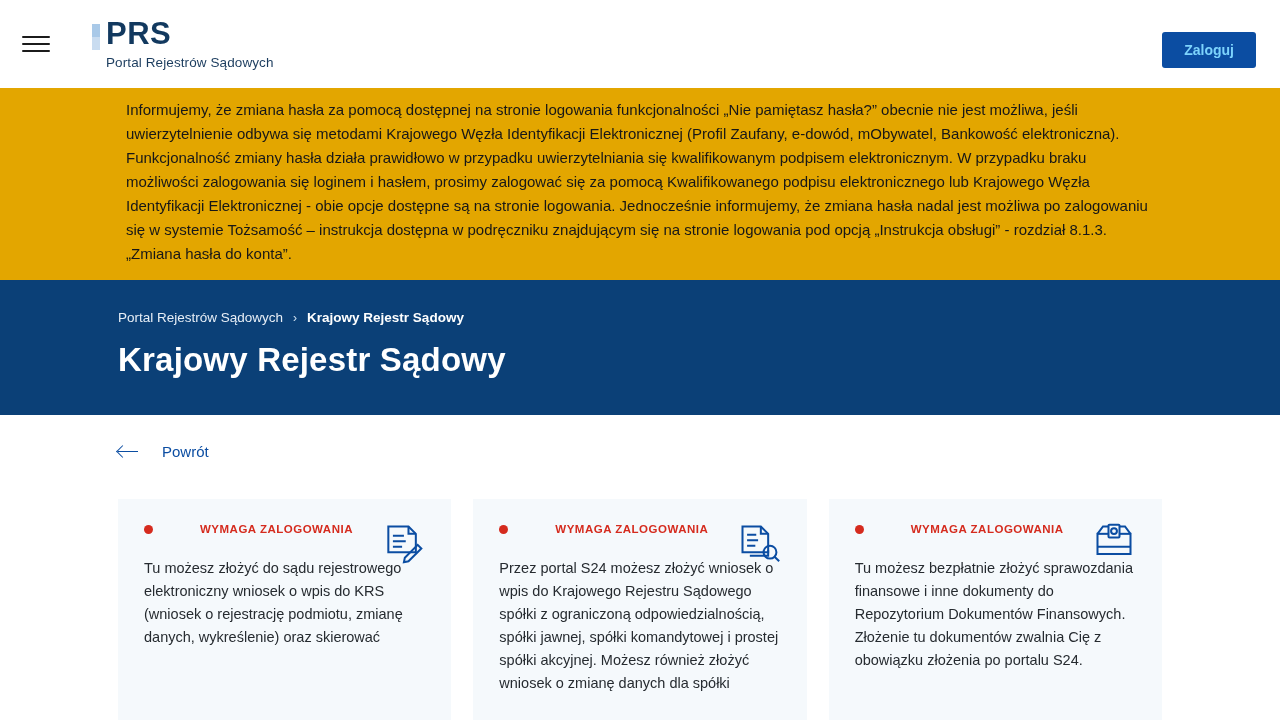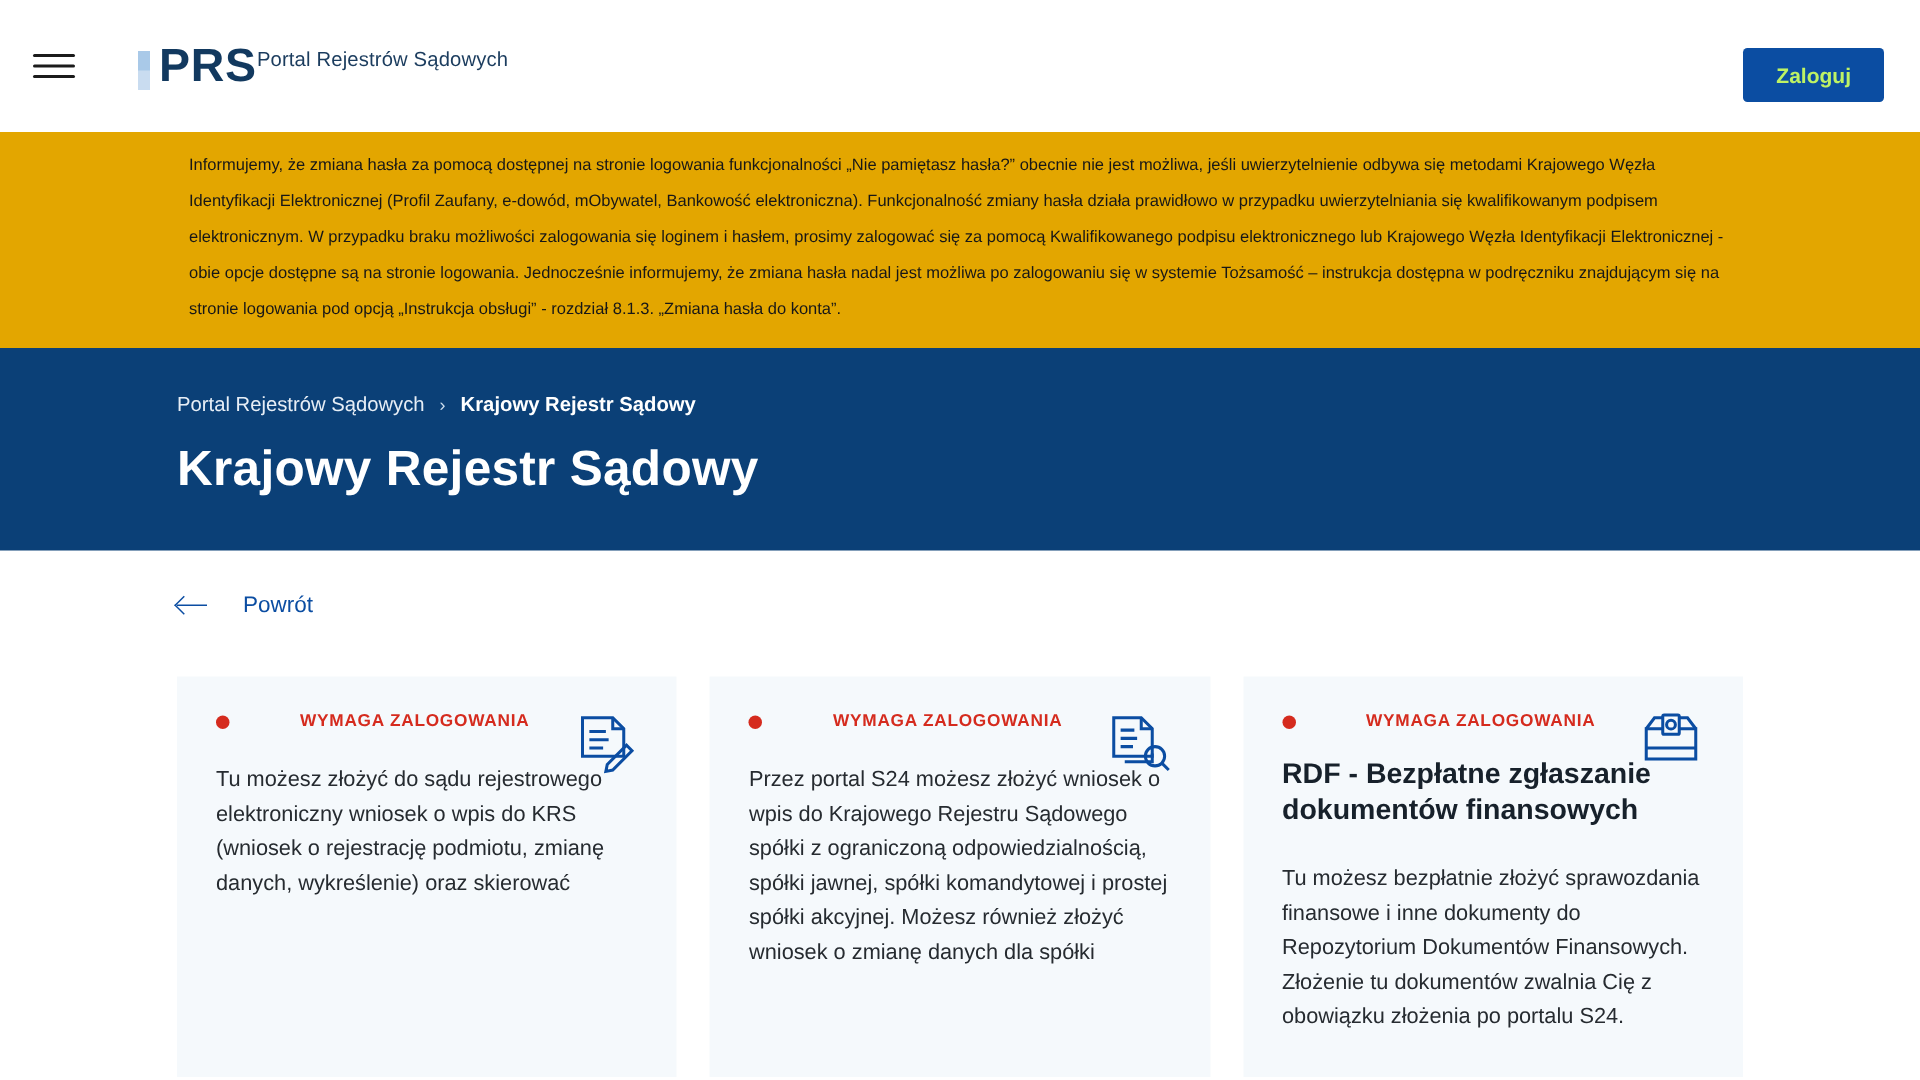--- a/index.html
+++ b/index.html
@@ -42,33 +42,33 @@
     width: 8px; height: 26px;
     background: #c9dcf0;
   }
   .brand-bar::after {
     content: "";
     position: absolute;
     left: 0; top: 0;
     width: 8px; height: 13px;
     background: #a9c9e8;
   }
-  .brand-text { display: flex; flex-direction: row; }
+  .brand-text { display: flex; flex-direction: column; }
   .brand-title {
     font-size: 31px; font-weight: bold; color: #12395f;
     letter-spacing: 0.5px; line-height: 1.05;
   }
   .brand-sub {
     font-size: 13.5px; color: #1b3c5e; margin-top: 4px; letter-spacing: .1px;
   }
   .login-btn {
     position: absolute;
     right: 24px; top: 32px;
     background: #0b4da2;
-    color: #bef264;
+    color: #7dd3fc;
     border: none;
     font-size: 14px;
     font-weight: bold;
     padding: 10px 22px;
     border-radius: 3px;
     cursor: pointer;
     font-family: "Liberation Sans", sans-serif;
   }
 
   
@@ -76,21 +76,21 @@
     background: #e3a600;
     color: #1c1c1c;
     padding: 10px 0 14px 0;
   }
   .alert-inner {
     max-width: 1044px;
     margin: 0 auto;
     padding: 0 8px;
   }
   .alert p {
-    font-size: 11px;
+    font-size: 15px;
     line-height: 24px;
     color: #171717;
     text-align: left;
   }
 
   
   .hero {
     background: #0b4077;
     padding: 30px 0 36px 0;
     color: #fff;
@@ -270,18 +270,17 @@
       </div>
       <div class="card-icon">
         <svg viewBox="0 0 48 48" fill="none" stroke="currentColor" stroke-width="2.2">
           <rect x="6" y="14" width="36" height="22"></rect>
           <path d="M6 14 l6 -8 h24 l6 8"></path>
           <rect x="18" y="4" width="12" height="14" rx="1" fill="#f5f9fc"></rect>
           <circle cx="24" cy="11" r="3.2"></circle>
           <path d="M6 28 h36"></path>
         </svg>
       </div>
-      <div class="card-title">RDF - Bezpłatne zgłaszanie dokumentów finansowych</div>
       <div class="card-body">Tu możesz bezpłatnie złożyć sprawozdania finansowe i inne dokumenty do Repozytorium Dokumentów Finansowych. Złożenie tu dokumentów zwalnia Cię z obowiązku złożenia po portalu S24.</div>
     </div>
 
   </div>
 </div>
 
 </body></html>

